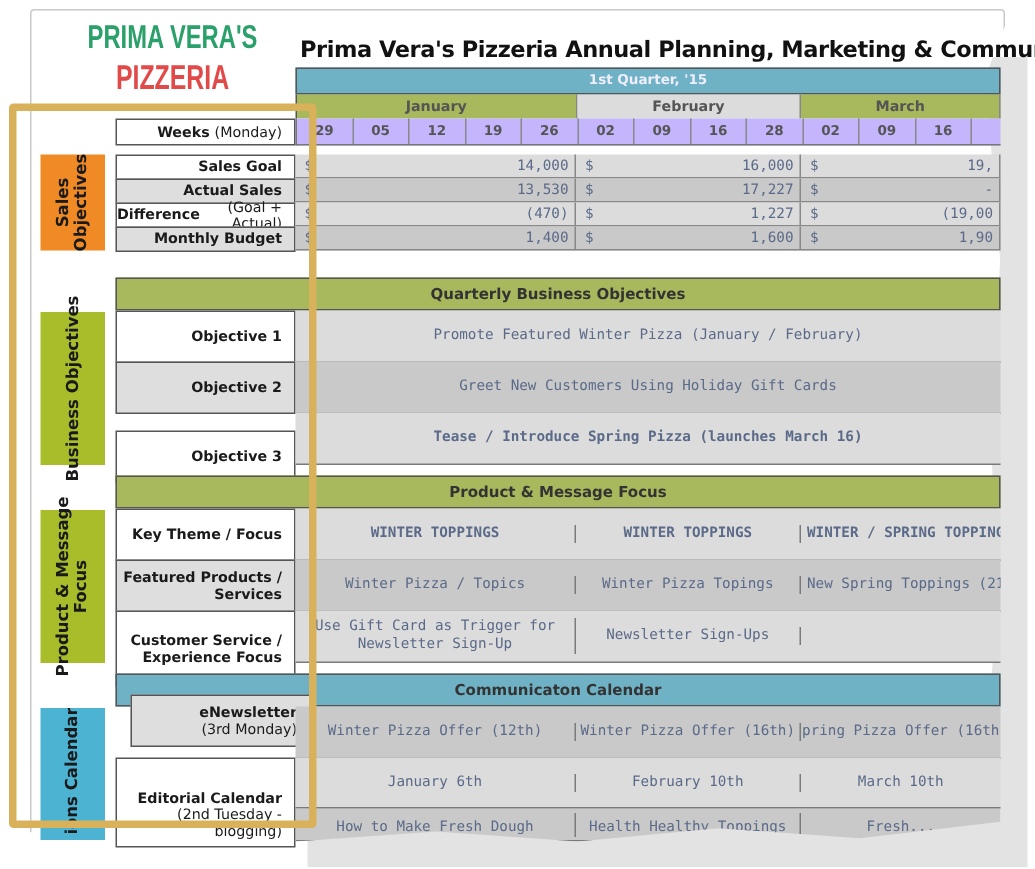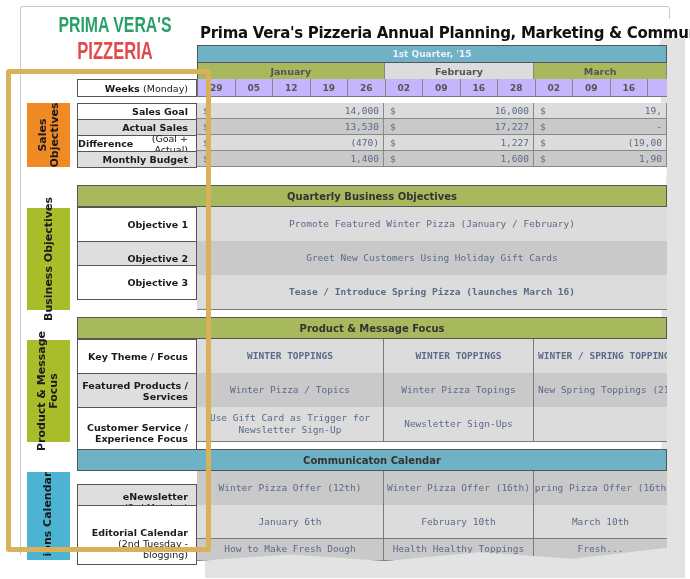--- a/index.html
+++ b/index.html
@@ -38,21 +38,21 @@
 
   
   .lbl { position: absolute; left: 77px; width: 120px; border: 1px solid #555; background: #fff;
     text-align: right; padding-right: 8px; font-size: 9.5px; font-weight: bold; color: #1a1a1a;
     display: flex; align-items: center; justify-content: flex-end; line-height: 11px; font-family: "DejaVu Sans", sans-serif; }
   .lbl.grey { background: #dedede; }
   .lbl .light { font-weight: normal; }
   .lbl.stack { flex-direction: column; align-items: flex-end; justify-content: center; }
 
   
-  .row { position: absolute; left: 197px; width: 470px; border-bottom: 1px solid #7a7a7a; display: flex; }
+  .row { position: absolute; left: 197px; width: 470px; border-bottom: 1px solid #7a7a7a; display: flex; align-items: center; }
   .row.bg-light { background: #dcdcdc; }
   .row.bg-dark { background: #c9c9c9; }
   .cell { border-right: 1px solid #7a7a7a; display: flex; align-items: center; justify-content: center;
     font-family: "DejaVu Sans Mono", monospace; font-size: 9.5px; color: #5a6a88; text-align: center; line-height: 12px; }
   .hdr-band { position: absolute; left: 77px; width: 590px; height: 22px; border: 1px solid #555;
     font-weight: bold; font-size: 10px; color: #333; display: flex; align-items: center; justify-content: center; font-family: "DejaVu Sans", sans-serif; }
   .band-lime { background: #a8b85c; }
   .band-blue { background: #6fb2c5; }
 
   .quarter { position: absolute; left: 197px; top: 45px; width: 470px; height: 18px; background: #6fb2c5;
@@ -184,21 +184,21 @@
 <div class="section-tab tab-lime" style="top:208px;height:102px;">
   <span>Business Objectives</span>
 </div>
 
 <div class="lbl" style="top:207px;height:35px;">
     <span>Objective 1</span>
   </div>
 <div class="lbl grey" style="top:241px;height:35px;">
     <span>Objective 2</span>
   </div>
-<div class="lbl" style="top:265px;height:35px;padding-left:24px;">
+<div class="lbl" style="top:287px;height:35px;padding-left:24px;">
     <span>Objective 3</span>
   </div>
 
 <div class="row bg-light" style="top:207px;height:35px;">
   <div class="cell" style="width:470px;border-right:none">Promote Featured Winter Pizza (January / February)</div>
 </div>
 <div class="row bg-dark" style="top:241px;height:35px;">
   <div class="cell" style="width:470px;border-right:none">Greet New Customers Using Holiday Gift Cards</div>
 </div>
 <div class="row bg-light" style="top:275px;height:35px;font-weight:bold;">
@@ -236,21 +236,21 @@
   <div class="cell" style="width:187px;padding:0 10px">Use Gift Card as Trigger for Newsletter Sign-Up</div>
   <div class="cell" style="width:150px">Newsletter Sign-Ups</div>
   <div class="cell" style="width:133px;border-right:none"></div>
 </div>
 
 <div class="hdr-band band-blue" style="top:449px;">Communicaton Calendar</div>
 <div class="section-tab tab-blue" style="top:472px;height:88px;overflow:hidden;align-items:flex-end;">
   <span style="margin-bottom:40px">ions Calendar</span>
 </div>
 
-<div class="lbl grey stack" style="top:484px;height:35px;">
+<div class="lbl grey stack" style="top:463px;height:35px;margin-left:10px;">
     <span>eNewsletter</span>
     <span class="light">(3rd Monday)</span>
   </div>
 <div class="lbl stack" style="top:505px;height:60px;justify-content:flex-end;padding-bottom:4px;">
     <span>Editorial Calendar</span>
     <span class="light">(2nd Tuesday - blogging)</span>
   </div>
 
 <div class="row bg-dark" style="top:471px;height:35px;">
   <div class="cell" style="width:187px">Winter Pizza Offer (12th)</div>

